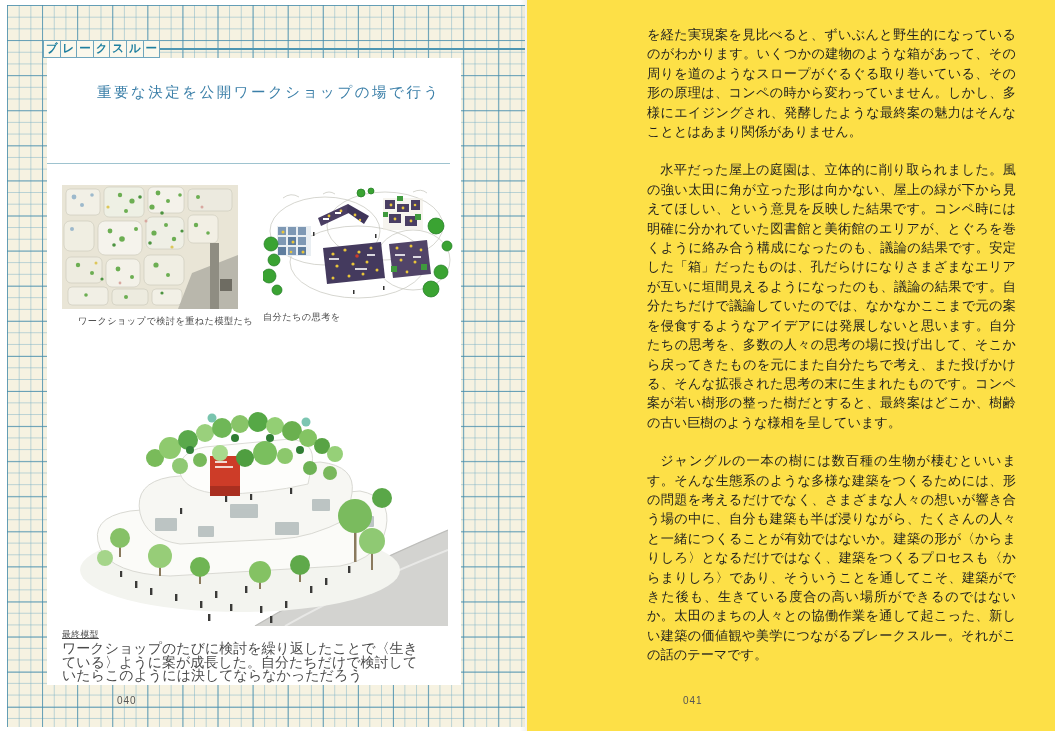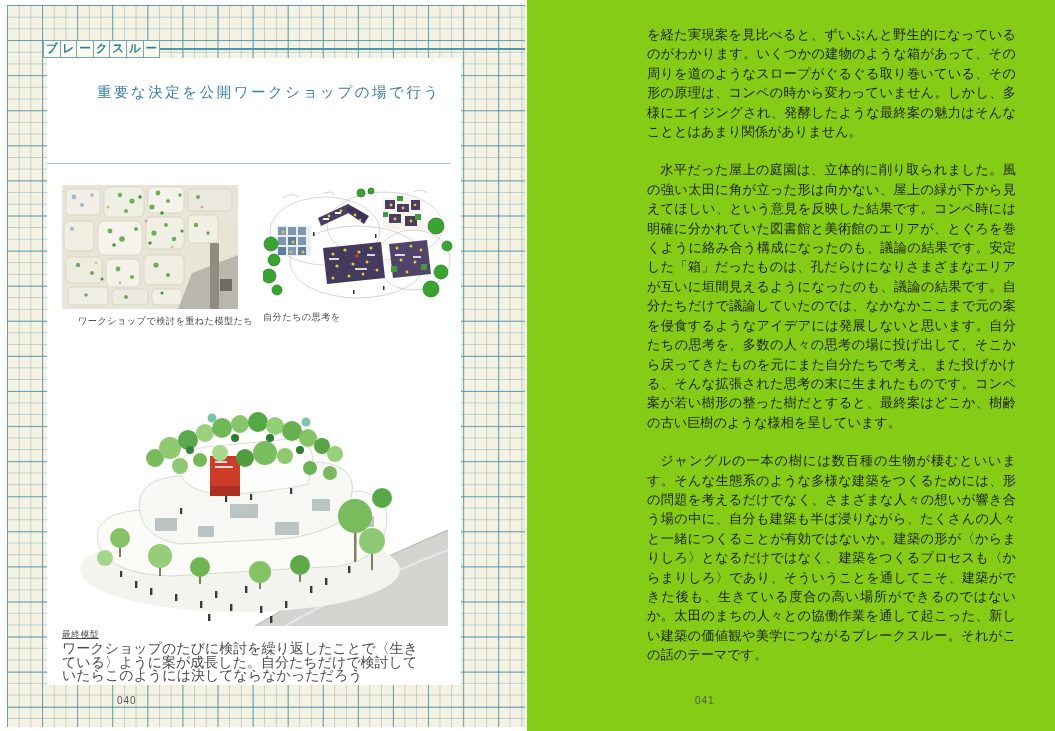--- a/index.html
+++ b/index.html
@@ -24,21 +24,21 @@
   .subtitle{position:absolute;left:97px;top:83px;font-size:14.5px;letter-spacing:2.5px;
     color:#3b7fa8;font-weight:500;white-space:nowrap;}
   .lead{position:absolute;left:97px;top:120px;width:362px;font-size:8.8px;line-height:15.5px;
     color:#4aa0c4;text-align:justify;}
   .divider{position:absolute;left:47px;top:163px;width:403px;height:1px;background:#9ec3cf;}
   .img-box{position:absolute;}
   .caption{position:absolute;font-size:9.2px;color:#4a4a4a;letter-spacing:0.4px;white-space:nowrap;}
   .caption-block{position:absolute;font-size:14px;color:#4a4a4a;line-height:13.5px;width:368px;}
   .pagenum{position:absolute;font-size:10px;color:#555;letter-spacing:1px;margin-left:16px;}
   
-  #right-page{position:absolute;left:527px;top:0;width:528px;height:731px;background:#84cc16;}
+  #right-page{position:absolute;left:527px;top:0;width:528px;height:731px;background:#fde047;}
   .gutter{position:absolute;left:520px;top:0;width:14px;height:731px;
     background:linear-gradient(to right, rgba(0,0,0,0) 0%, rgba(120,120,110,0.10) 50%, rgba(0,0,0,0) 100%);}
   .body-text{position:absolute;left:120px;top:25px;width:369px;
     font-family:"Liberation Serif","DejaVu Serif",serif;color:#1f1f1f;
     font-size:13.2px;line-height:19.4px;text-align:justify;}
   .body-text p{margin:0 0 19px 0;}
   .body-text p.indent{text-indent:1em;}
 </style>
 </head>
 <body>
@@ -386,16 +386,16 @@
   </div>
 
   <div class="gutter"></div>
 
   <div id="right-page">
     <div class="body-text">
       <p>を経た実現案を見比べると、ずいぶんと野生的になっているのがわかります。いくつかの建物のような箱があって、その周りを道のようなスロープがぐるぐる取り巻いている、その形の原理は、コンペの時から変わっていません。しかし、多様にエイジングされ、発酵したような最終案の魅力はそんなこととはあまり関係がありません。</p>
       <p class="indent">水平だった屋上の庭園は、立体的に削り取られました。風の強い太田に角が立った形は向かない、屋上の緑が下から見えてほしい、という意見を反映した結果です。コンペ時には明確に分かれていた図書館と美術館のエリアが、とぐろを巻くように絡み合う構成になったのも、議論の結果です。安定した「箱」だったものは、孔だらけになりさまざまなエリアが互いに垣間見えるようになったのも、議論の結果です。自分たちだけで議論していたのでは、なかなかここまで元の案を侵食するようなアイデアには発展しないと思います。自分たちの思考を、多数の人々の思考の場に投げ出して、そこから戻ってきたものを元にまた自分たちで考え、また投げかける、そんな拡張された思考の末に生まれたものです。コンペ案が若い樹形の整った樹だとすると、最終案はどこか、樹齢の古い巨樹のような様相を呈しています。</p>
       <p class="indent">ジャングルの一本の樹には数百種の生物が棲むといいます。そんな生態系のような多様な建築をつくるためには、形の問題を考えるだけでなく、さまざまな人々の想いが響き合う場の中に、自分も建築も半ば浸りながら、たくさんの人々と一緒につくることが有効ではないか。建築の形が〈からまりしろ〉となるだけではなく、建築をつくるプロセスも〈からまりしろ〉であり、そういうことを通してこそ、建築ができた後も、生きている度合の高い場所ができるのではないか。太田のまちの人々との協働作業を通して起こった、新しい建築の価値観や美学につながるブレークスルー。それがこの話のテーマです。</p>
     </div>
-    <div class="pagenum" style="left:128px;top:695px;padding-left:24px;">041</div>
+    <div class="pagenum" style="left:116px;top:695px;padding-left:24px;">041</div>
   </div>
 
 </div>
 
 </body></html>

